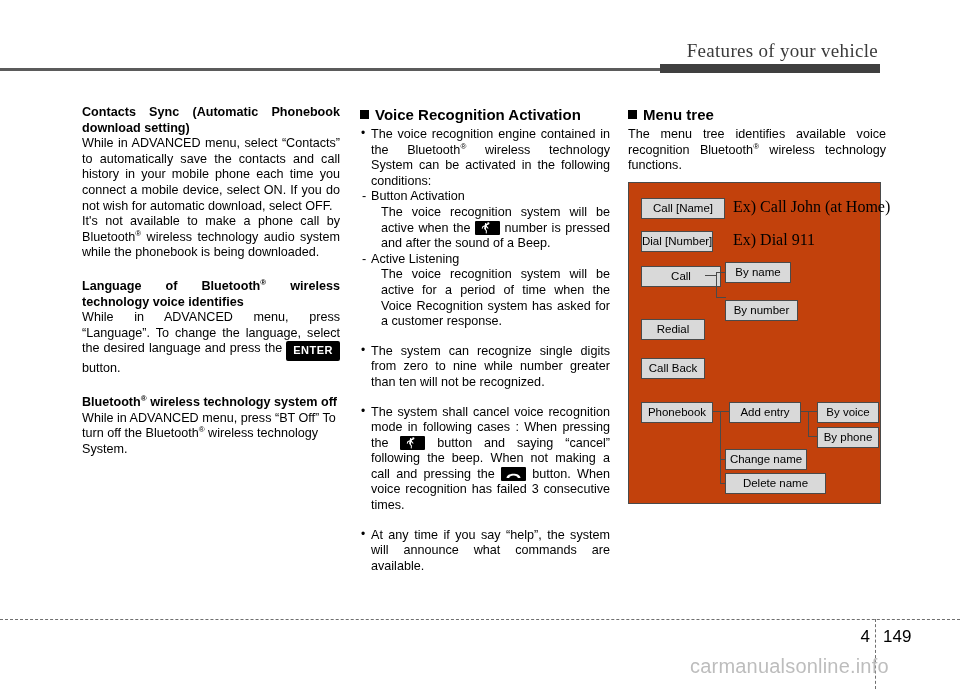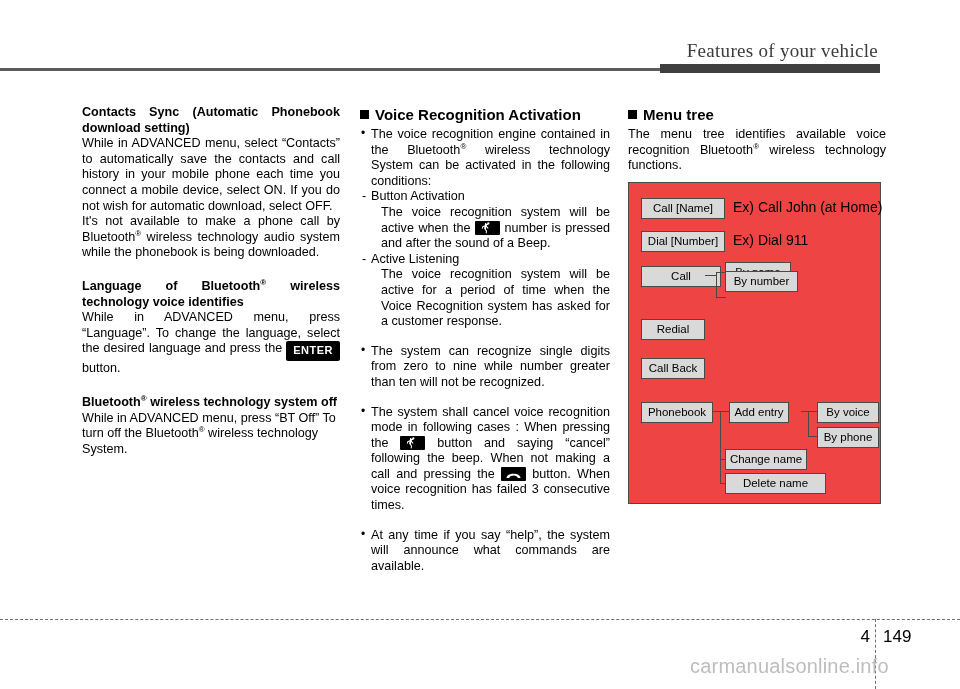--- a/index.html
+++ b/index.html
@@ -146,40 +146,41 @@
   .ico svg { position: absolute; left: 0; top: 0; }
 
   
   .tree-box {
     position: absolute;
     left: 628px;
     top: 182px;
     width: 251px;
     height: 320px;
     border: 1.5px solid #4a4a4a;
-    background: #ef4444;
+    background: #c2410c;
   }
   .node {
     position: absolute;
     background: #d9d9d9;
     border: 1.2px solid #4a4a4a;
     font-size: 11.5px;
     line-height: 16px;
     text-align: center;
     color: #000;
     white-space: nowrap;
     box-sizing: border-box;
     padding: 1px 0 2px 0;
   }
   .note {
     position: absolute;
-    font-size: 14px;
+    font-size: 16px;
     line-height: 16px;
     white-space: nowrap;
     color: #000;
+    font-family: Liberation Serif, serif;
   }
   .conn {
     position: absolute;
     background: #4a4a4a;
   }
   .conn-h { height: 1.2px; }
   .conn-v { width: 1.2px; }
 
   
   .footer-dash {
@@ -300,37 +301,37 @@
     <span class="sq"></span><span>Menu tree</span>
   </div>
   <div class="p"><span>The menu tree identifies available voice recognition Bluetooth</span><sup class="reg">®</sup><span> wireless technology functions.</span></div>
 </div>
 
 <div class="tree-box">
 
   <div class="node" style="left:12px; top:15px; width:84px;">Call [Name]</div>
   <div class="note" style="left:104px; top:16px;">Ex) Call John (at Home)</div>
 
-  <div class="node" style="left:12px; top:48px; width:84px;">Dial [Number]</div>
+  <div class="node" style="left:12px; top:48px; width:72px;">Dial [Number]</div>
   <div class="note" style="left:104px; top:49px;">Ex) Dial 911</div>
 
   <div class="node" style="left:12px; top:83px; width:80px;">Call</div>
   <div class="node" style="left:96px; top:79px; width:66px;">By name</div>
-  <div class="node" style="left:96px; top:88px; width:73px;">By number</div>
+  <div class="node" style="left:96px; top:117px; width:73px;">By number</div>
   <div class="conn conn-h" style="left:76px; top:92px; width:11px;"></div>
   <div class="conn conn-v" style="left:87px; top:89px; height:25px;"></div>
   <div class="conn conn-h" style="left:87px; top:89px; width:10px;"></div>
   <div class="conn conn-h" style="left:87px; top:114px; width:10px;"></div>
 
   <div class="node" style="left:12px; top:136px; width:64px;">Redial</div>
 
   <div class="node" style="left:12px; top:175px; width:64px;">Call Back</div>
 
   <div class="node" style="left:12px; top:219px; width:72px;">Phonebook</div>
-  <div class="node" style="left:100px; top:219px; width:60px;">Add entry</div>
+  <div class="node" style="left:100px; top:219px; width:72px;">Add entry</div>
   <div class="node" style="left:188px; top:219px; width:62px;">By voice</div>
   <div class="node" style="left:188px; top:244px; width:62px;">By phone</div>
   <div class="node" style="left:96px; top:266px; width:82px;">Change name</div>
   <div class="node" style="left:96px; top:290px; width:101px;">Delete name</div>
 
   <div class="conn conn-h" style="left:84px; top:228px; width:8px;"></div>
   <div class="conn conn-v" style="left:91px; top:228px; height:72px;"></div>
   <div class="conn conn-h" style="left:91px; top:228px; width:10px;"></div>
   <div class="conn conn-h" style="left:91px; top:276px; width:6px;"></div>
   <div class="conn conn-h" style="left:91px; top:300px; width:6px;"></div>

